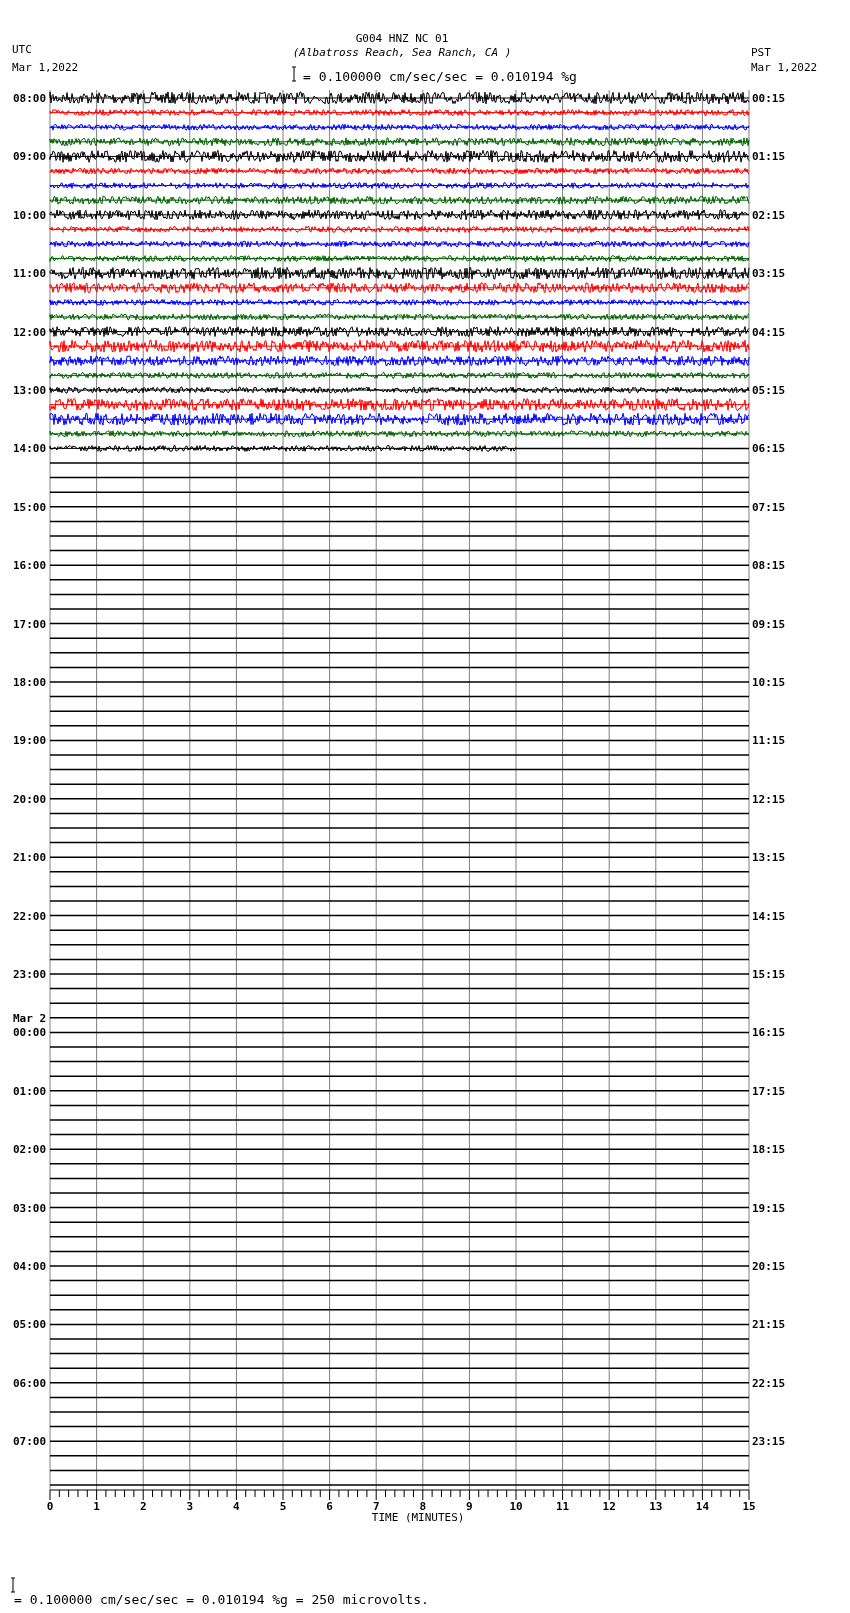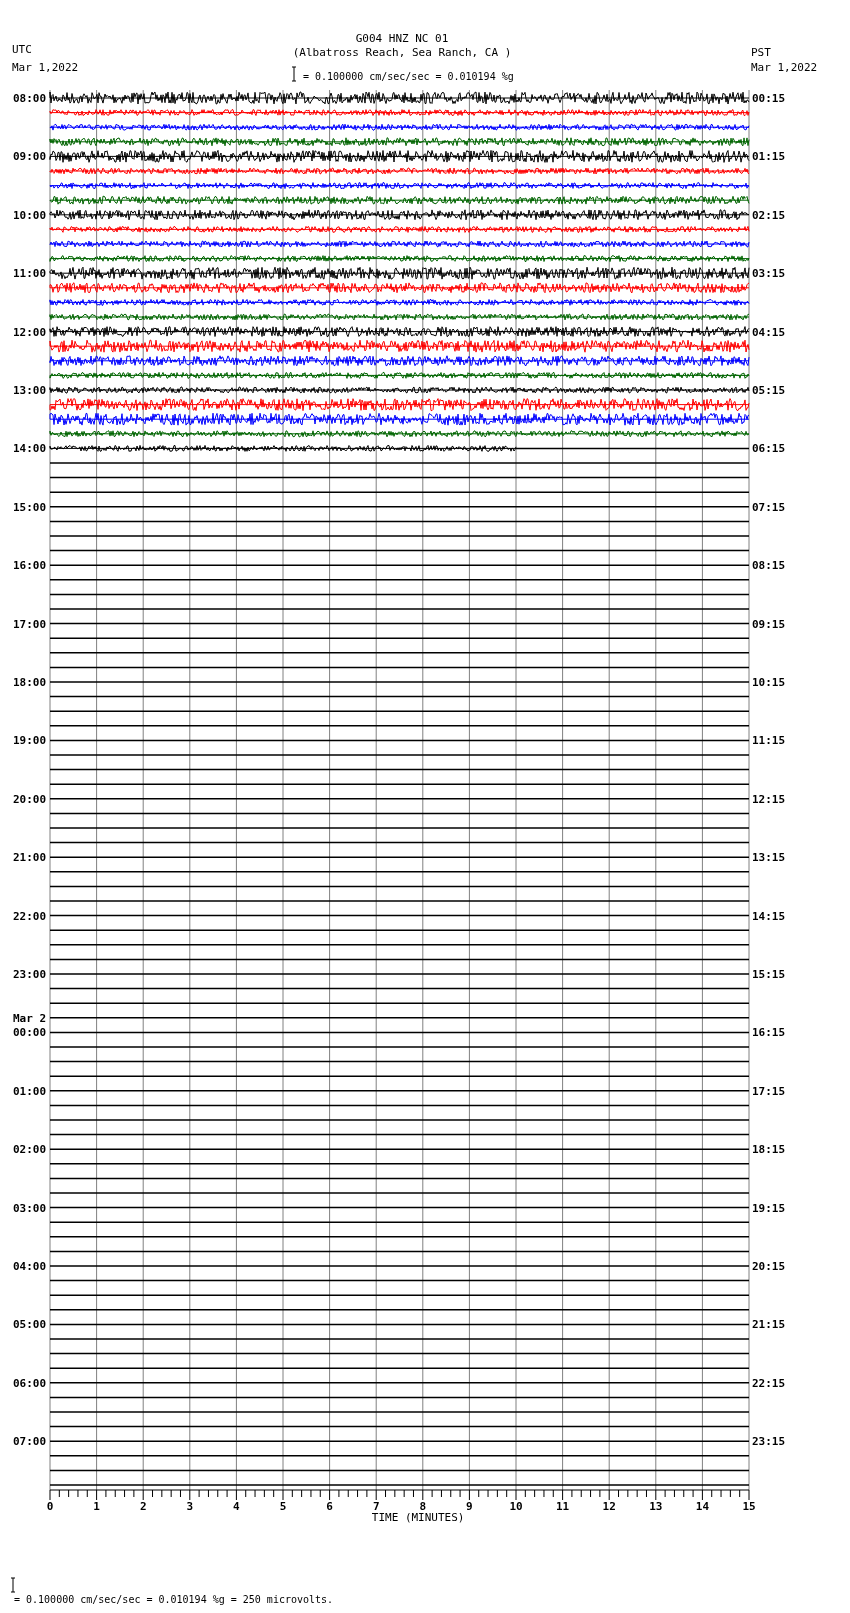--- a/index.html
+++ b/index.html
@@ -1,27 +1,27 @@
 <!DOCTYPE html>
 <html><head>
 <meta charset="utf-8">
 <style>
   html, body { margin: 0; padding: 0; background: #ffffff; }
   body { width: 850px; height: 1613px; position: relative; overflow: hidden;
          font-family: "DejaVu Sans Mono", monospace; color: #000; }
   .txt { position: absolute; font-size: 11px; white-space: nowrap; line-height: 12px; }
   .title { left: 0; width: 804px; text-align: center; }
-  .small { font-size: 10px; }
+  .small { font-size: 13px; }
   #plot { position: absolute; left: 0; top: 0; }
 </style>
 </head>
 <body>
 
 <div class="txt title" style="top:33px;">G004 HNZ NC 01</div>
-<div class="txt title" style="top:47px;">(Albatross Reach, Sea Ranch, CA )</div>
+<div class="txt title" style="top:47px;font-style:italic;">(Albatross Reach, Sea Ranch, CA )</div>
 <div class="txt" style="left:12px; top:44px;">UTC</div>
 <div class="txt" style="left:12px; top:62px;">Mar 1,2022</div>
 <div class="txt" style="left:751px; top:47px;">PST</div>
 <div class="txt" style="left:751px; top:62px;">Mar 1,2022</div>
 <div class="txt small" style="left:303px; top:71px;">= 0.100000 cm/sec/sec = 0.010194 %g</div>
 <div class="txt small" style="left:14px; top:1594px;">= 0.100000 cm/sec/sec = 0.010194 %g =     250 microvolts.</div>
 
 <svg id="plot" width="850" height="1613">
     <line x1="50" y1="90" x2="50" y2="1490" stroke="#808080" stroke-width="1"></line>
     <line x1="96.6" y1="90" x2="96.6" y2="1490" stroke="#808080" stroke-width="1"></line>

